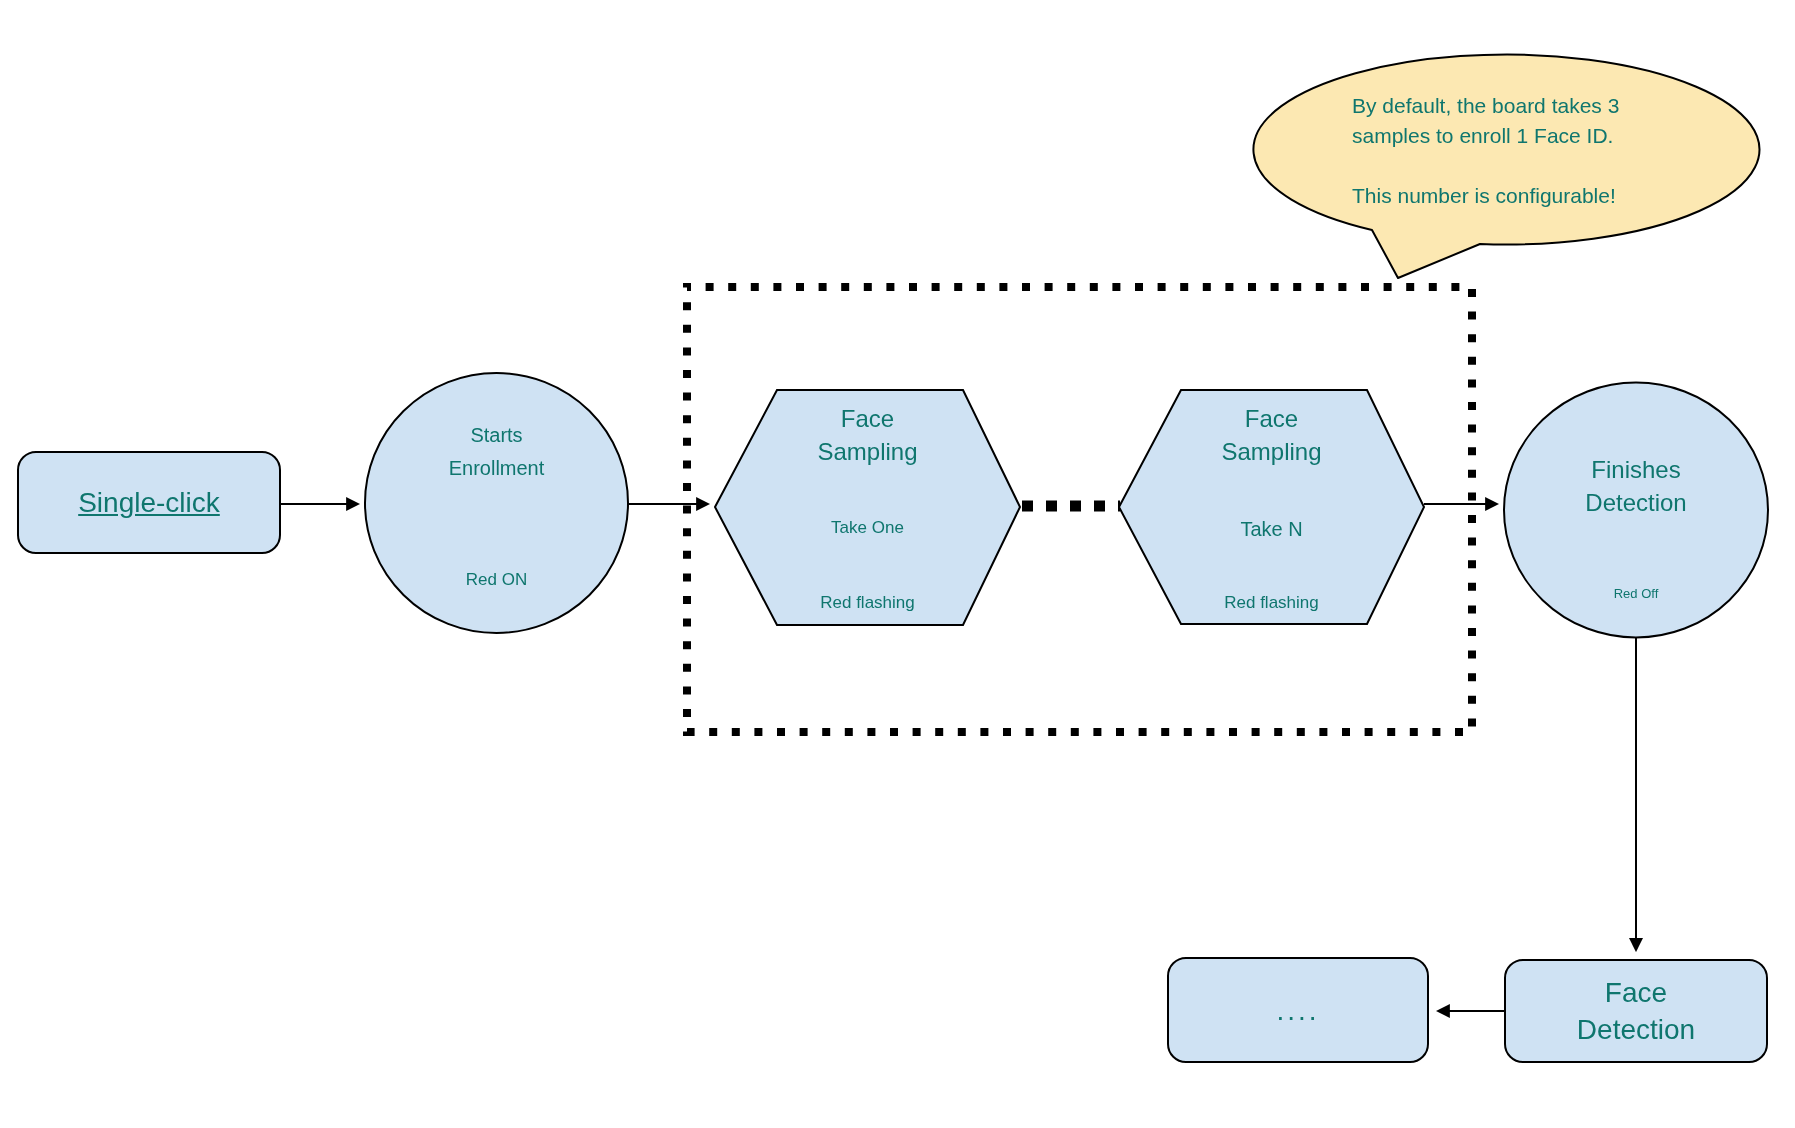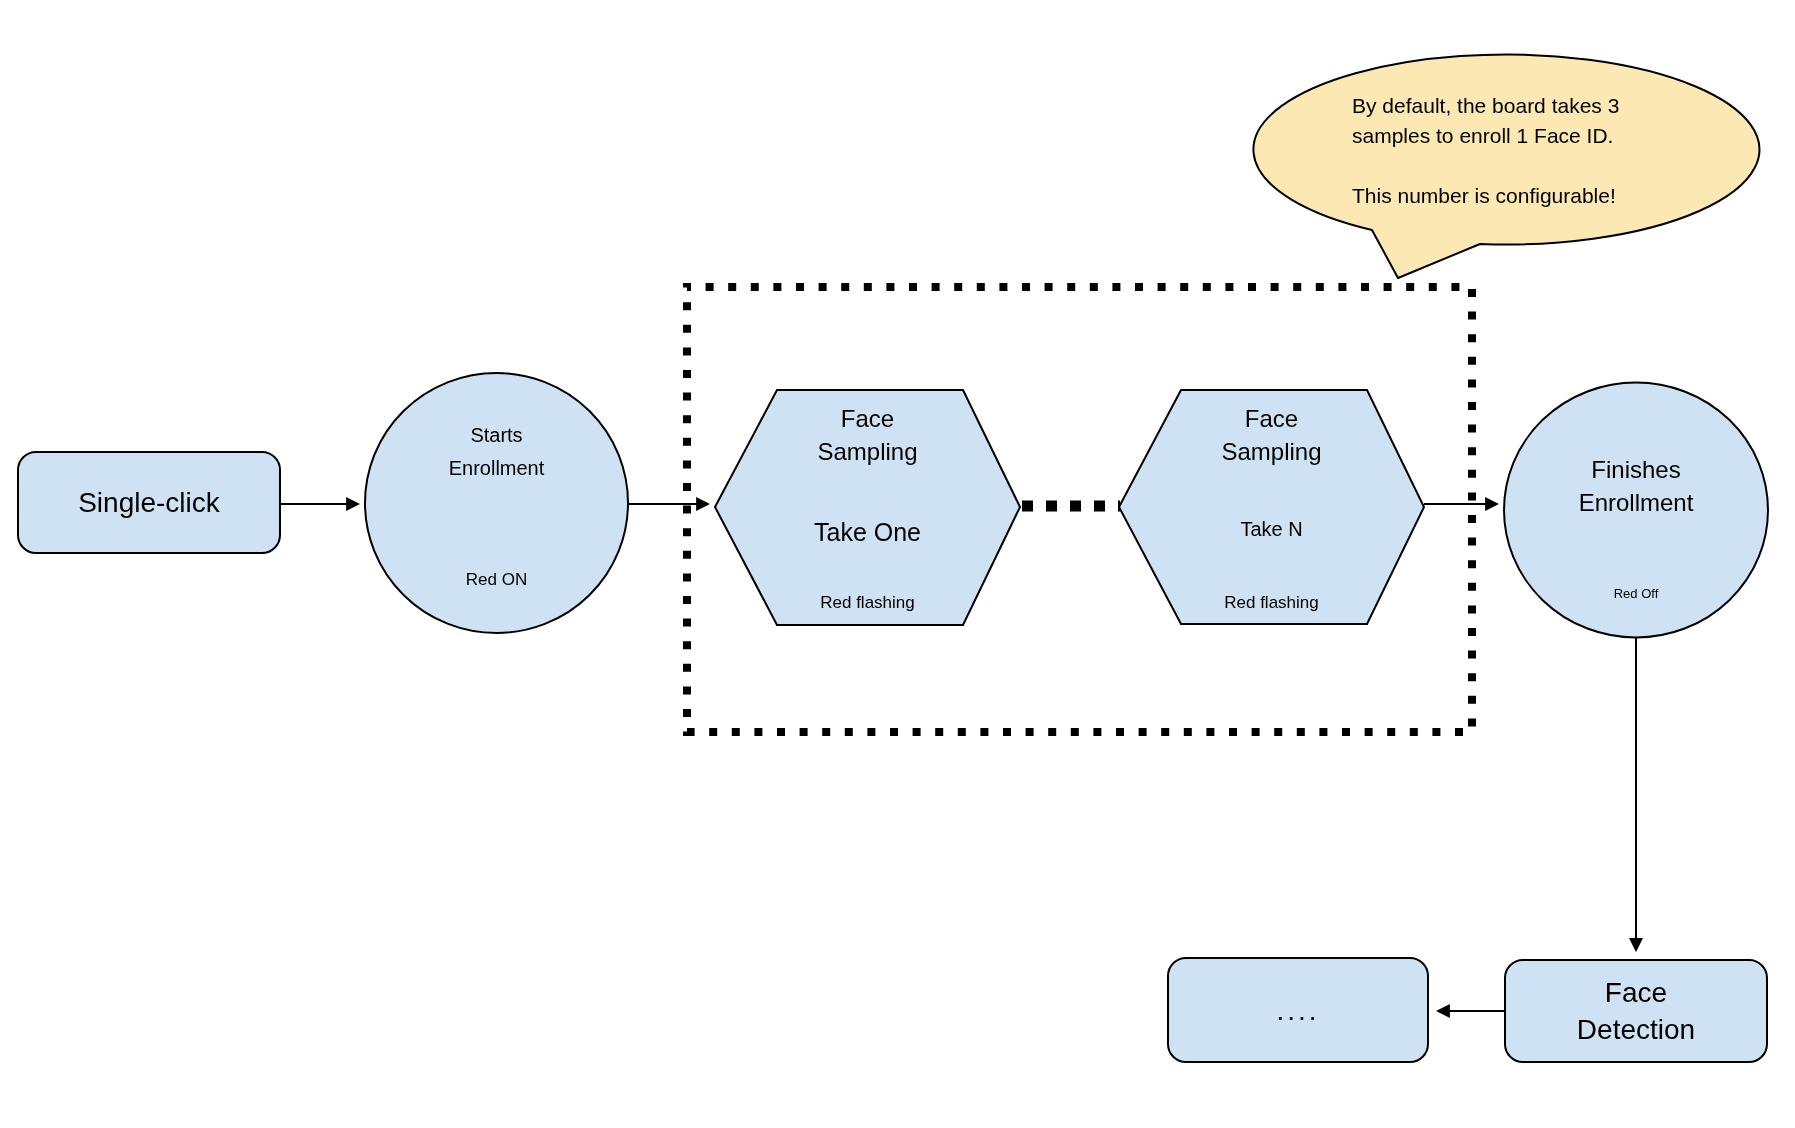--- a/index.html
+++ b/index.html
@@ -20,34 +20,35 @@
     position: absolute;
     left: 0; top: 0;
     width: 1795px;
     height: 1128px;
   }
   .txt {
     position: absolute;
     text-align: center;
     white-space: pre-line;
     line-height: 1.25;
-    color: #000000;
+    color: #0f766e;
   }
   
   .single-click-label {
     left: 18px; top: 452px; width: 262px; height: 101px;
     display: flex; align-items: center; justify-content: center;
     font-size: 28px;
+    text-decoration: underline;
   }
   
   .c1-title { left: 365px; top: 419px; width: 263px; font-size: 20px; line-height: 33px; }
   .c1-status { left: 365px; top: 569px; width: 263px; font-size: 17px; }
   
   .h1-title { left: 715px; top: 402px; width: 305px; font-size: 24px; line-height: 33px; }
-  .h1-take  { left: 715px; top: 517px; width: 305px; font-size: 25px; }
+  .h1-take  { left: 715px; top: 517px; width: 305px; font-size: 17px; }
   .h1-status{ left: 715px; top: 592px; width: 305px; font-size: 17px; }
   
   .h2-title { left: 1119px; top: 402px; width: 305px; font-size: 24px; line-height: 33px; }
   .h2-take  { left: 1119px; top: 517px; width: 305px; font-size: 20px; }
   .h2-status{ left: 1119px; top: 592px; width: 305px; font-size: 17px; }
   
   .c2-title { left: 1504px; top: 453px; width: 264px; font-size: 24px; line-height: 33px; }
   .c2-status { left: 1504px; top: 586px; width: 264px; font-size: 13px; }
   
   .dots-label {
@@ -120,21 +121,21 @@
 Sampling</div>
   <div class="txt h1-take">Take One</div>
   <div class="txt h1-status">Red flashing</div>
 
   <div class="txt h2-title">Face
 Sampling</div>
   <div class="txt h2-take">Take N</div>
   <div class="txt h2-status">Red flashing</div>
 
   <div class="txt c2-title">Finishes
-Enrollment</div>
+Detection</div>
   <div class="txt c2-status">Red Off</div>
 
   <div class="txt dots-label">....</div>
 
   <div class="txt fd-label">Face
 Detection</div>
 
   <div class="txt callout-text">By default, the board takes 3
 samples to enroll 1 Face ID.
 

